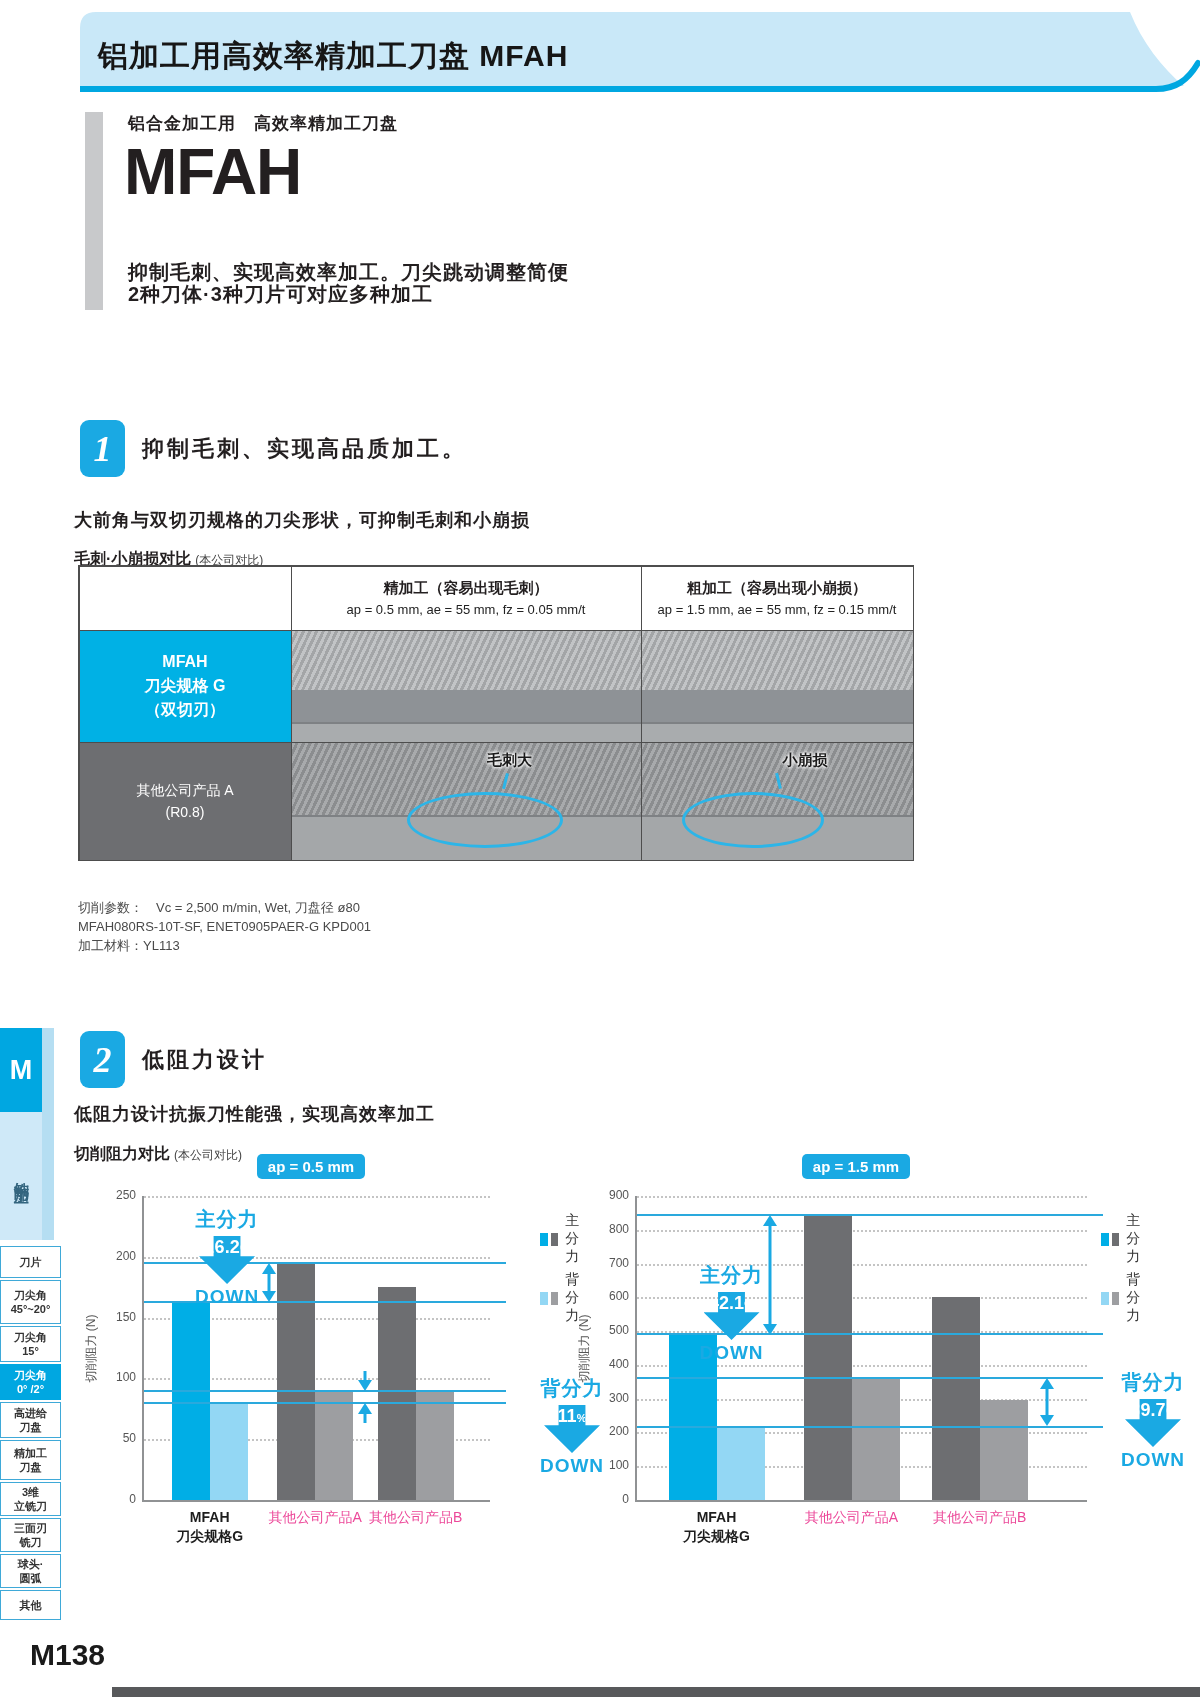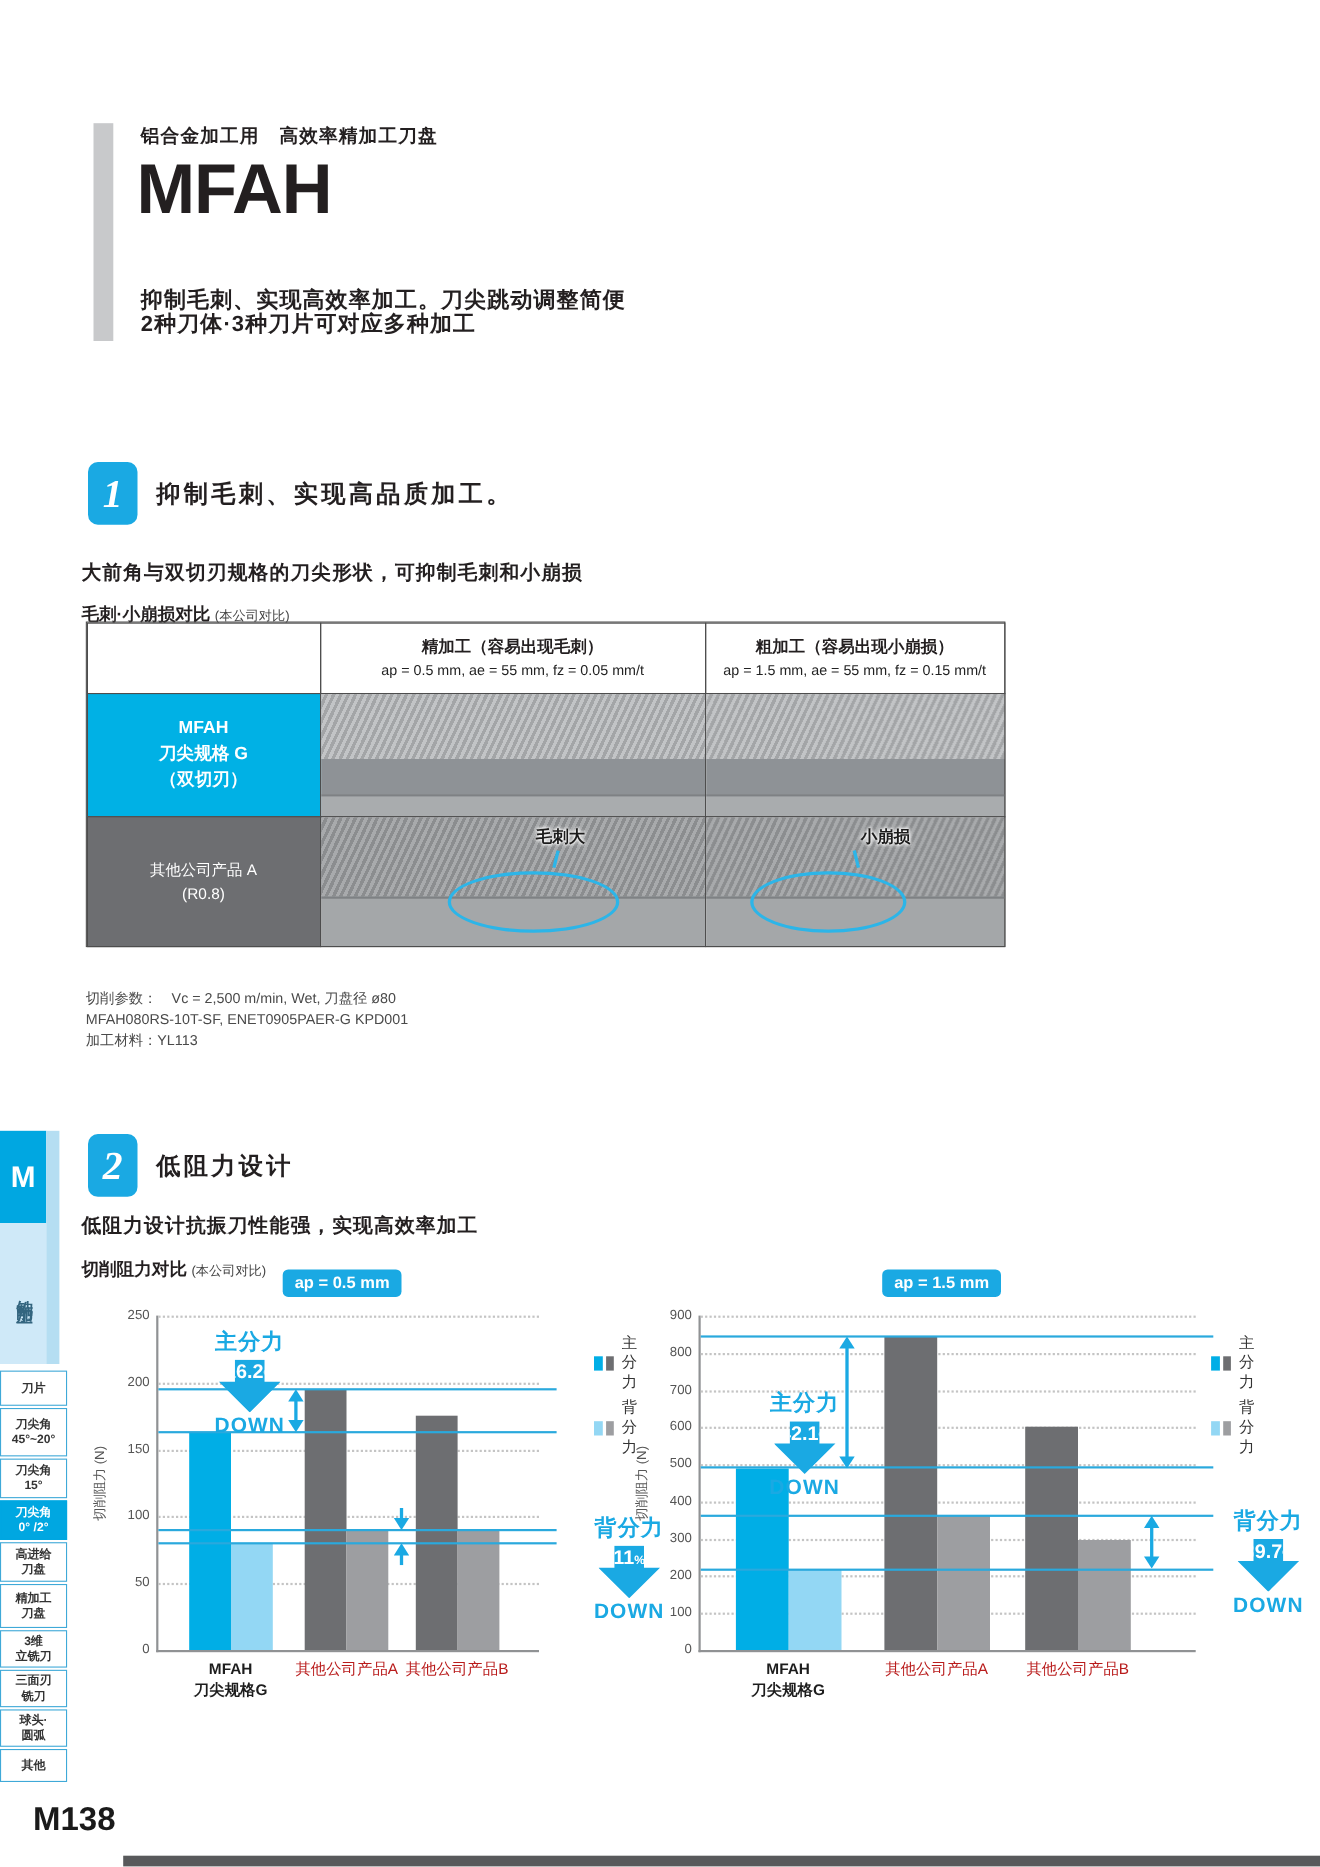--- a/index.html
+++ b/index.html
@@ -59,31 +59,38 @@
   .chart-badge{position:absolute;background:#1aa9e3;color:#fff;font-size:15px;font-weight:700;padding:4px 0;width:108px;text-align:center;border-radius:5px;}
   .legend{position:absolute;z-index:4;}
   .legend-row{display:flex;align-items:center;margin-bottom:5px;}
   .legend-row i{display:inline-block;width:13px;height:13px;margin-right:3px;}
   .legend-row span{font-size:14px;color:#333;margin-left:4px;}
   .anno{position:absolute;display:flex;flex-direction:column;align-items:center;z-index:5;}
   .anno-label{font-size:20px;font-weight:700;color:#1aa9e3;letter-spacing:1px;}
   .fat-arrow{width:56px;height:48px;background:#1aa9e3;clip-path:polygon(26% 0,74% 0,74% 42%,100% 42%,50% 100%,0 42%,26% 42%);color:#fff;text-align:center;font-size:18px;font-weight:700;line-height:20px;padding-top:1px;box-sizing:border-box;margin-top:3px;}
   .fat-arrow .pctsym{font-size:11px;}
   .down-word{font-size:19px;font-weight:700;color:#1aa9e3;letter-spacing:1px;margin-top:2px;}
-  .xlab{position:absolute;text-align:center;font-size:14px;color:#b91c1c;line-height:1.35;}
+  .xlab{position:absolute;text-align:center;font-size:14px;color:#ec4899;line-height:1.35;}
   .xlab.first{font-weight:700;color:#1d1d1d;}
   .dbl-arrow{position:absolute;z-index:6;}
   .footer-page{font-size:30px;font-weight:800;color:#1a1a1a;}
   .bottom-bar{background:#58595b;}
 </style>
 </head>
 <body>
 
 <div id="page">
 
+  <div class="abs" style="left:80px;top:10px;width:1120px;height:92px;">
+    <svg width="1120" height="92">
+      <path d="M16 2 H1050 C1062 32 1082 58 1104 76 L0 76 L0 18 Q0 2 16 2 Z" fill="#c9e8f8"></path>
+      <path d="M0 79 H1076 C1096 79 1108 70 1118 53" stroke="#00a7e1" stroke-width="6" fill="none" stroke-linecap="round"></path>
+    </svg>
+    <div class="abs banner-title" style="left:18px;top:26px;">铝加工用高效率精加工刀盘 MFAH</div>
+  </div>
 
   <div class="abs gray-bar" style="left:85px;top:112px;width:18px;height:198px;"></div>
   <div class="abs kicker" style="left:128px;top:112px;">铝合金加工用　高效率精加工刀盘</div>
   <div class="abs product-name" style="left:124px;top:140px;">MFAH</div>
   <div class="abs tagline" style="left:128px;top:243px;margin-top:16px;">抑制毛刺、实现高效率加工。刀尖跳动调整简便</div>
   <div class="abs tagline" style="left:128px;top:281px;">2种刀体·3种刀片可对应多种加工</div>
 
   <div class="abs sec-badge" style="left:80px;top:420px;">
     <span>1</span>
   </div>

